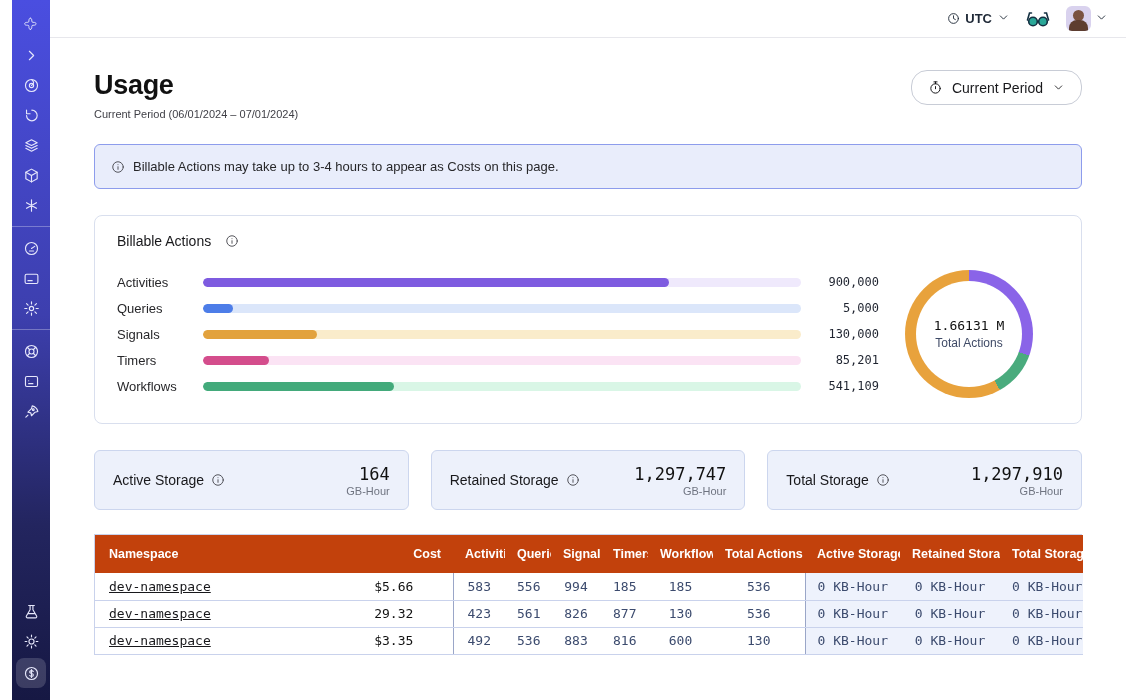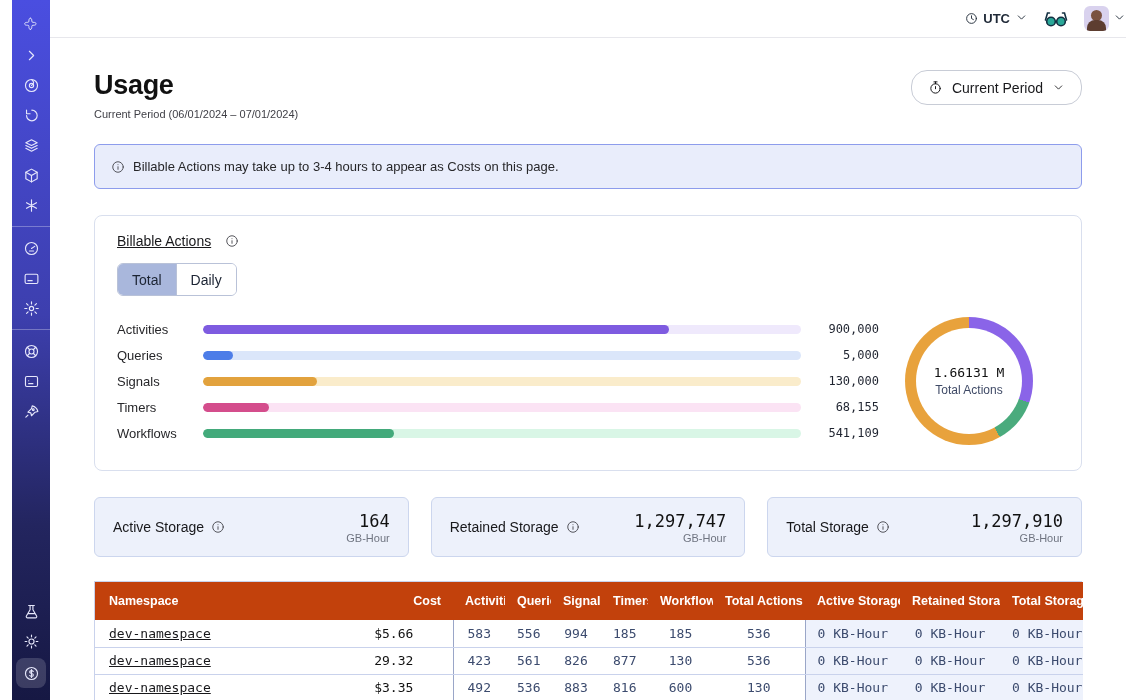--- a/index.html
+++ b/index.html
@@ -14,21 +14,21 @@
                color:#e6e7fb; margin:2px 0; cursor:pointer; }
   .side-icon svg { width:17px; height:17px; stroke:currentColor; fill:none; stroke-width:1.6;
                    stroke-linecap:round; stroke-linejoin:round; }
   .side-divider { width:38px; height:1px; background:rgba(255,255,255,.30); margin:6px 0; }
   .side-spacer { flex:1; }
   .side-icon.highlight { background:rgba(255,255,255,.16); border-radius:8px; width:30px; height:30px; }
 
   
   .topbar { position:absolute; left:50px; right:0; top:0; height:38px; background:#fff;
             border-bottom:1px solid #e7e7ec; display:flex; align-items:center; justify-content:flex-end;
-            gap:16px; z-index:4;}
+            gap:16px; padding-right:18px; z-index:4;}
   .tz-btn { display:flex; align-items:center; gap:5px; font-size:13px; font-weight:600; color:#1f2937; cursor:pointer;}
   .tz-btn svg, .chev svg { width:13px; height:13px; stroke:#1f2937; fill:none; stroke-width:1.7; stroke-linecap:round; stroke-linejoin:round;}
   .glasses { width:24px; height:18px; cursor:pointer; }
   .avatar-wrap { display:flex; align-items:center; gap:4px; cursor:pointer; }
   .avatar { width:25px; height:25px; border-radius:6px; background:#d9d2ee; overflow:hidden; position:relative;}
   .avatar .head { position:absolute; left:7px; top:4px; width:11px; height:11px; border-radius:50%; background:#7a5240;}
   .avatar .body { position:absolute; left:3px; top:14px; width:19px; height:12px; border-radius:8px 8px 0 0; background:#5d3d30;}
 
   
   .main { position:absolute; left:50px; right:0; top:38px; bottom:0; background:#fff; }
@@ -41,21 +41,21 @@
                 border-radius:16px; height:35px; padding:0 16px; font-size:14px; font-weight:500; color:#18181b; cursor:pointer;}
   .period-btn svg { width:15px; height:15px; stroke:#18181b; fill:none; stroke-width:1.6; stroke-linecap:round; stroke-linejoin:round;}
 
   .banner { margin-top:24px; background:#e9edfb; border:1px solid #8d9cec; border-radius:6px;
             height:45px; display:flex; align-items:center; gap:8px; padding:0 16px; font-size:13px; color:#27272a;}
   .info-ic { width:14px; height:14px; flex:0 0 auto; }
   .info-ic svg { width:14px; height:14px; stroke:#3f3f46; fill:none; stroke-width:1.5; stroke-linecap:round;}
 
   
   .card { margin-top:26px; background:#fff; border:1px solid #d9dfee; border-radius:8px; padding:17px 22px 24px; }
-  .card-title { display:flex; align-items:center; gap:14px; font-size:14px; font-weight:500; color:#18181b;text-decoration:underline;}
+  .card-title { display:flex; align-items:center; gap:14px; font-size:14px; font-weight:500; color:#18181b;}
   .tabs { display:inline-flex; border:1px solid #b9c2d8; border-radius:6px; overflow:hidden; margin-top:14px; }
   .tab { height:31px; padding:0 14px; display:flex; align-items:center; font-size:14px; color:#1c2433;
          background:#fff; cursor:pointer; }
   .tab.active { background:#a9b7dc; font-weight:500; }
   .tab + .tab { border-left:1px solid #b9c2d8; }
 
   .chart-area { display:flex; margin-top:20px; }
   .bars { flex:1; }
   .bar-row { display:flex; align-items:center; height:26px; }
   .bar-label { width:86px; font-size:13px; color:#27272a; flex:0 0 auto;}
@@ -261,24 +261,20 @@
       <div class="card-title">
         <span>Billable Actions</span>
         <span class="info-ic">
           <svg viewBox="0 0 24 24">
               <circle cx="12" cy="12" r="9"></circle>
               <path d="M12 8h.01M12 11.5V16"></path>
             </svg>
         </span>
       </div>
 
-      <div class="tabs">
-        <div class="tab active">Total</div>
-        <div class="tab">Daily</div>
-      </div>
 
       <div class="chart-area">
         <div class="bars">
           <div class="bar-row">
             <span class="bar-label">Activities</span>
             <span class="bar-track" style="background: rgb(239, 233, 252);">
                 <span class="bar-fill" style="background: rgb(126, 91, 224); width: 78%;"></span>
               </span>
             <span class="bar-value">900,000</span>
           </div>
@@ -294,21 +290,21 @@
             <span class="bar-track" style="background: rgb(250, 236, 203);">
                 <span class="bar-fill" style="background: rgb(226, 162, 61); width: 19%;"></span>
               </span>
             <span class="bar-value">130,000</span>
           </div>
           <div class="bar-row">
             <span class="bar-label">Timers</span>
             <span class="bar-track" style="background: rgb(251, 227, 244);">
                 <span class="bar-fill" style="background: rgb(212, 77, 140); width: 11%;"></span>
               </span>
-            <span class="bar-value">68,155</span>
+            <span class="bar-value">85,201</span>
           </div>
           <div class="bar-row">
             <span class="bar-label">Workflows</span>
             <span class="bar-track" style="background: rgb(217, 246, 230);">
                 <span class="bar-fill" style="background: rgb(67, 170, 123); width: 32%;"></span>
               </span>
             <span class="bar-value">541,109</span>
           </div>
         </div>
         <div class="donut-wrap">

